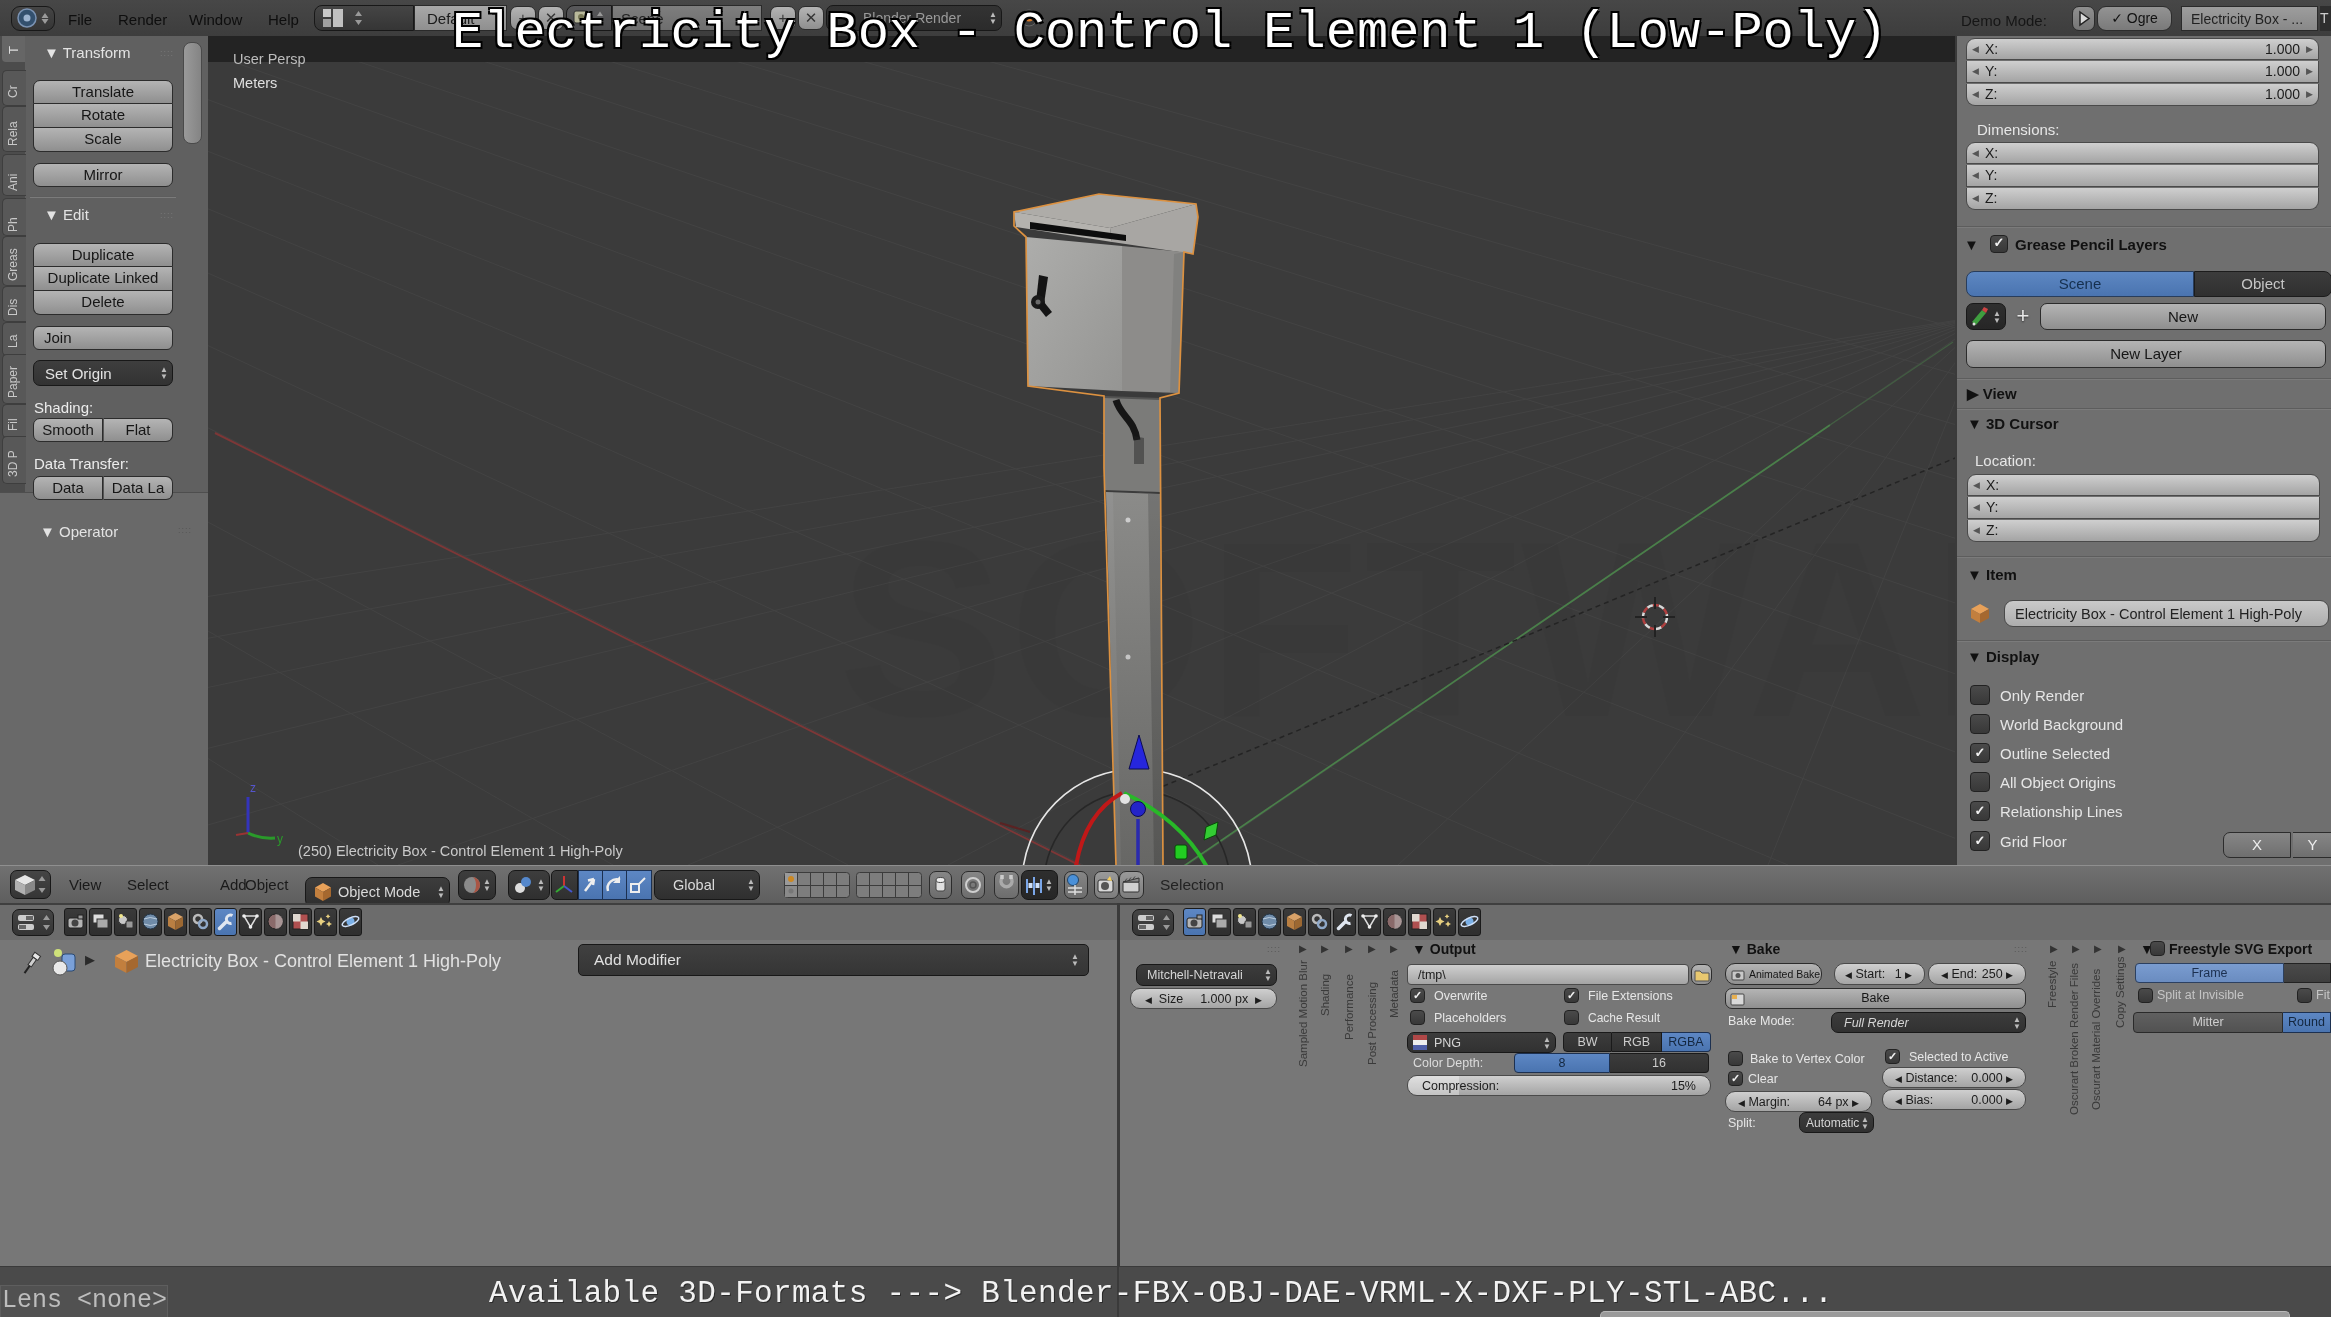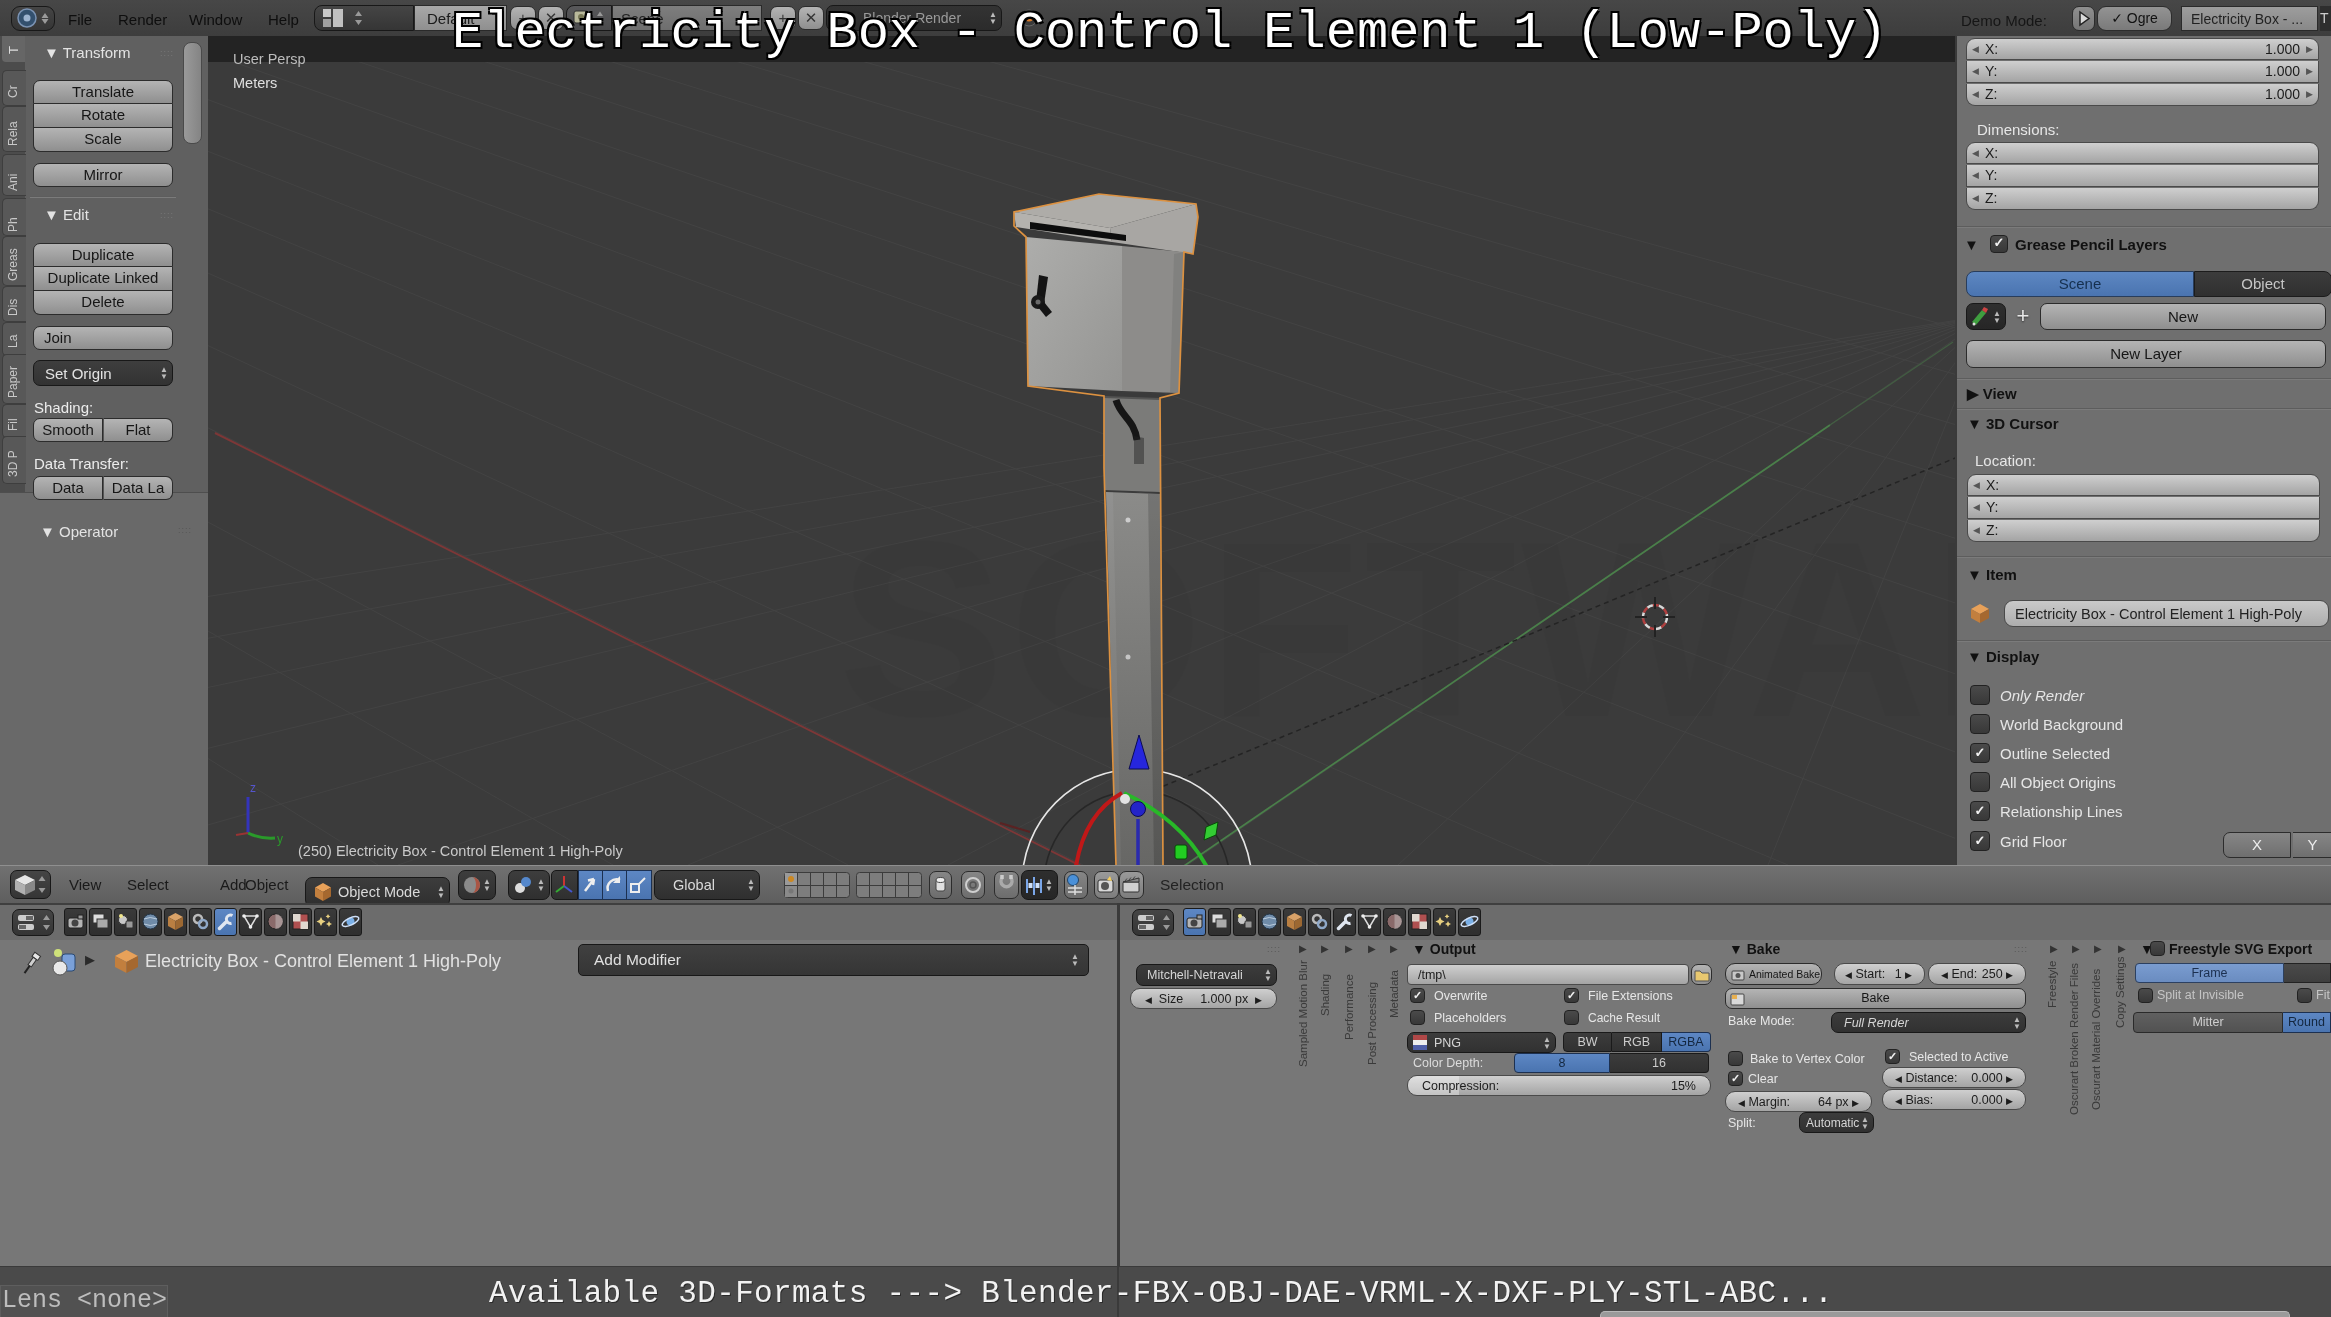--- a/index.html
+++ b/index.html
@@ -107,21 +107,21 @@
  <div class="btn" style="left:33px;top:44px;width:140px;height:24px;line-height:22px;border-radius:7px 7px 0 0;">Translate</div>
  <div class="btn" style="left:33px;top:68px;width:140px;height:24px;line-height:22px;border-radius:0;border-top:none;">Rotate</div>
  <div class="btn" style="left:33px;top:92px;width:140px;height:24px;line-height:22px;border-radius:0 0 7px 7px;border-top:none;">Scale</div>
  <div class="btn" style="left:33px;top:127px;width:140px;height:24px;line-height:22px;">Mirror</div>
  <div class="sep" style="left:30px;top:160px;width:146px;"></div>
  <div class="hdr" style="left:44px;top:170px;color:#e3e3e3;font-weight:normal;">▼ Edit</div>
  <div class="a" style="left:160px;top:174px;width:18px;height:10px;color:#777;font-size:9px;letter-spacing:1px;">::::</div>
  <div class="btn" style="left:33px;top:207px;width:140px;height:24px;line-height:22px;border-radius:7px 7px 0 0;">Duplicate</div>
  <div class="btn" style="left:33px;top:231px;width:140px;height:24px;line-height:22px;border-radius:0;border-top:none;">Duplicate Linked</div>
  <div class="btn" style="left:33px;top:255px;width:140px;height:24px;line-height:22px;border-radius:0 0 7px 7px;border-top:none;">Delete</div>
- <div class="btn" style="left:33px;top:290px;width:140px;height:24px;line-height:22px;text-align:left;padding-left:10px;">Join</div>
+ <div class="btn" style="left:33px;top:290px;width:140px;height:24px;line-height:22px;text-align:left;padding-left:10px;border-radius:6px;">Join</div>
  <div class="btnd" style="left:33px;top:324px;width:140px;height:26px;background:linear-gradient(#3e3e3e,#323232);">
    <span style="margin-left:11px;line-height:25px;color:#e2e2e2;">Set Origin</span><span class="spin">▲<br>▼</span>
  </div>
  <div class="lbl" style="left:34px;top:363px;color:#ececec;">Shading:</div>
  <div class="btn" style="left:33px;top:382px;width:70px;height:24px;line-height:22px;border-radius:7px 0 0 7px;">Smooth</div>
  <div class="btn" style="left:103px;top:382px;width:70px;height:24px;line-height:22px;border-radius:0 7px 7px 0;border-left:1px solid #555;">Flat</div>
  <div class="lbl" style="left:34px;top:419px;color:#ececec;">Data Transfer:</div>
  <div class="btn" style="left:33px;top:440px;width:70px;height:24px;line-height:22px;border-radius:7px 0 0 7px;">Data</div>
  <div class="btn" style="left:103px;top:440px;width:70px;height:24px;line-height:22px;border-radius:0 7px 7px 0;border-left:1px solid #555;">Data La</div>
 
@@ -279,21 +279,21 @@
  <div class="hdr" style="left:10px;top:530px;">▼ Item</div>
  <svg class="a" style="left:12px;top:566px;" width="22" height="22">
         <path d="M11 2 L20 7 L11 12 L2 7 Z" fill="#e8a159"></path>
         <path d="M2 7 L11 12 L11 21 L2 16 Z" fill="#c27f3e"></path>
         <path d="M20 7 L11 12 L11 21 L20 16 Z" fill="#a5682f"></path>
       </svg>
  <div class="fld" style="left:47px;top:564px;width:325px;height:27px;border-radius:9px;background:linear-gradient(#c9c9c9,#adadad);"><span style="margin-left:10px;line-height:26px;font-size:14.5px;color:#222;">Electricity Box - Control Element 1 High-Poly</span></div>
  <div class="sep" style="left:0px;top:604px;width:376px;"></div>
  <div class="hdr" style="left:10px;top:612px;">▼ Display</div>
  <div class="chk" style="left:13px;top:649px;width:20px;height:20px;"></div>
-      <div class="lbl" style="left:43px;top:651px;font-style:italic;">Only Render</div>
+      <div class="lbl" style="left:43px;top:651px;">Only Render</div>
  <div class="chk" style="left:13px;top:678px;width:20px;height:20px;"></div>
       <div class="lbl" style="left:43px;top:680px;">World Background</div>
  <div class="chk" style="left:13px;top:707px;width:20px;height:20px;line-height:18px;">✓</div>
       <div class="lbl" style="left:43px;top:709px;">Outline Selected</div>
  <div class="chk" style="left:13px;top:736px;width:20px;height:20px;"></div>
       <div class="lbl" style="left:43px;top:738px;">All Object Origins</div>
  <div class="chk" style="left:13px;top:765px;width:20px;height:20px;line-height:18px;">✓</div>
       <div class="lbl" style="left:43px;top:767px;">Relationship Lines</div>
  <div class="chk" style="left:13px;top:795px;width:20px;height:20px;line-height:18px;">✓</div>
       <div class="lbl" style="left:43px;top:797px;">Grid Floor</div>

